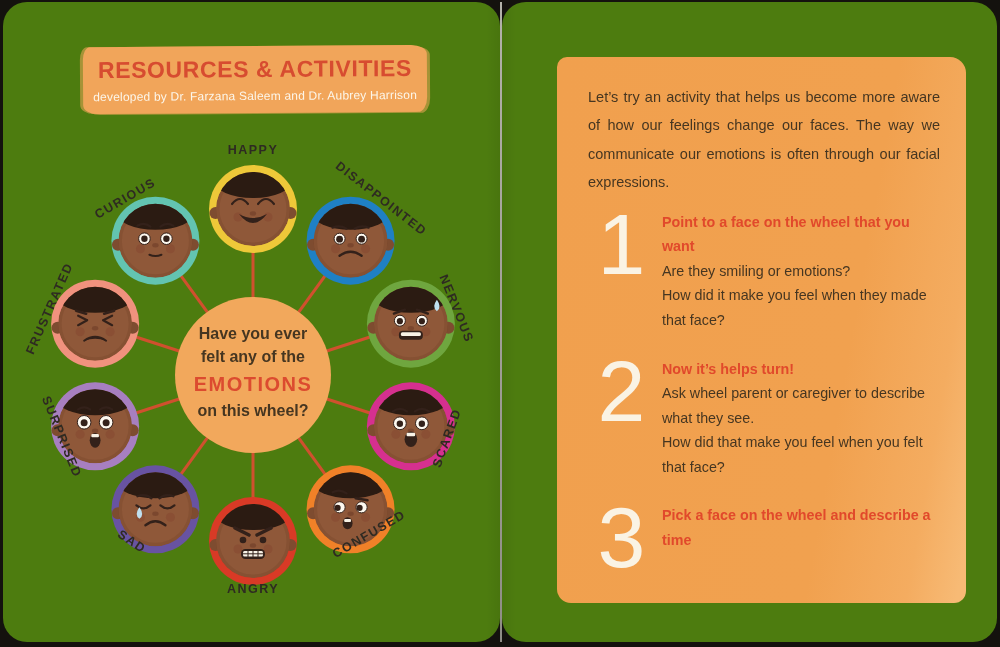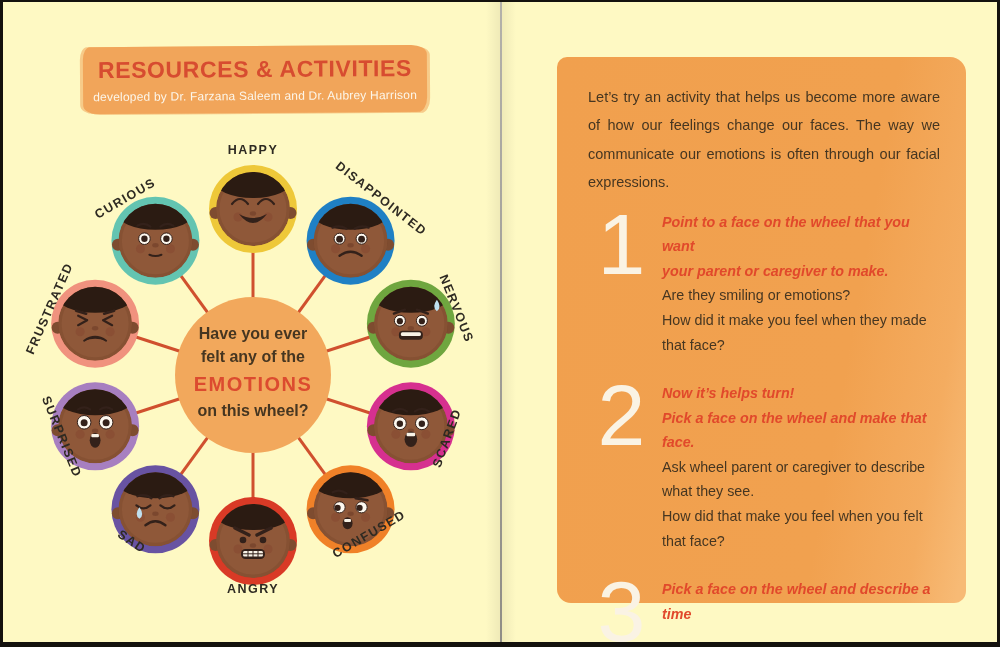--- a/index.html
+++ b/index.html
@@ -1,19 +1,19 @@
 <!DOCTYPE html>
 <html><head>
 <meta charset="utf-8">
 <style>
   * { box-sizing: border-box; }
   body { margin:0; background:#2b2a28; font-family:"Liberation Sans", sans-serif; }
   .frame { position:relative; width:1000px; height:647px; background:#14120e; margin:0 auto; }
   .spread { position:absolute; left:3px; right:3px; top:2px; bottom:5px; display:flex; }
-  .page { position:relative; background:#fef9c3; overflow:hidden; }
+  .page { position:relative; background:#4d7c0f; overflow:hidden;border-radius:24px; }
   .page.left { width:497px; }
   .page.right { flex:1; }
   .gutter { width:2px; background:linear-gradient(#b3b1aa,#8f8d86); }
   .page.left::after { content:''; position:absolute; right:0; top:0; bottom:0; width:14px;
     background:linear-gradient(to right, rgba(0,0,0,0), rgba(0,0,0,0.06)); }
   .page.right::after { content:''; position:absolute; left:0; top:0; bottom:0; width:14px;
     background:linear-gradient(to left, rgba(0,0,0,0), rgba(0,0,0,0.06)); }
 
   
   .banner { position:absolute; left:80px; top:44px; width:344px; height:67px;
@@ -33,21 +33,21 @@
     border-radius:10px 16px 12px 14px;
     padding:26px 28px 4px 31px; }
   .intro, .outro { width:352px; font-size:14.5px; line-height:1.96; color:#463621;
     text-align:justify; margin:0; }
   .intro { margin-bottom:11px; }
   .steps { }
   .step { display:flex; align-items:flex-start; margin-bottom:22px; }
   .step-number { flex:none; width:64px; text-align:center; font-size:86px; line-height:0.86;
     font-weight:300; color:#FAF3E4; letter-spacing:-3px; }
   .step-text { flex:1; padding-left:10px; font-size:14.3px; line-height:1.72; padding-top:2px; }
-  .hl { color:#E1492B; font-weight:bold;font-style:italic; }
+  .hl { color:#E1492B; font-weight:bold; }
   .bd { color:#463621; }
 </style>
 </head>
 <body>
 
 <div class="frame">
   <div class="spread">
 
     <div class="page left">
       <div class="banner">
@@ -312,31 +312,29 @@
     <div class="page right">
       <div class="activity-block">
         <p class="intro">Let’s try an activity that helps us become more aware of how our feelings change our faces. The way we communicate our emotions is often through our facial expressions.</p>
 
         <div class="steps">
 
           <div class="step">
             <div class="step-number">1</div>
             <div class="step-text">
               <div class="hl">Point to a face on the wheel that you want</div>
-              <div class="hl">your parent or caregiver to make.</div>
               <div class="bd">Are they smiling or emotions?</div>
               <div class="bd">How did it make you feel when they made that face?</div>
             </div>
           </div>
 
           <div class="step">
             <div class="step-number">2</div>
             <div class="step-text">
               <div class="hl">Now it’s helps turn!</div>
-              <div class="hl">Pick a face on the wheel and make that face.</div>
               <div class="bd">Ask wheel parent or caregiver to describe what they see.</div>
               <div class="bd">How did that make you feel when you felt that face?</div>
             </div>
           </div>
 
           <div class="step">
             <div class="step-number">3</div>
             <div class="step-text">
               <div class="hl">Pick a face on the wheel and describe a time</div>
 

